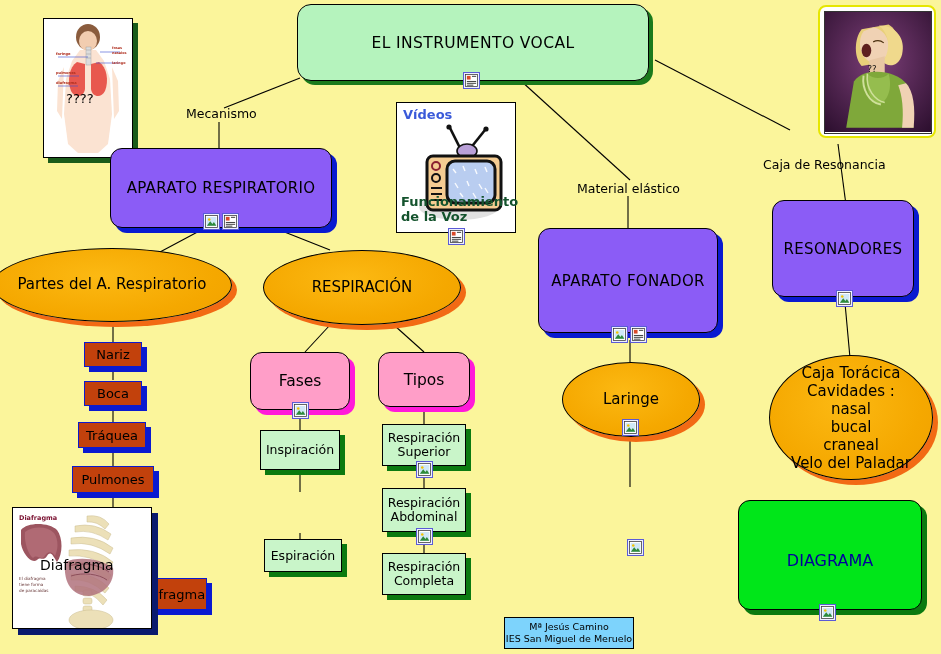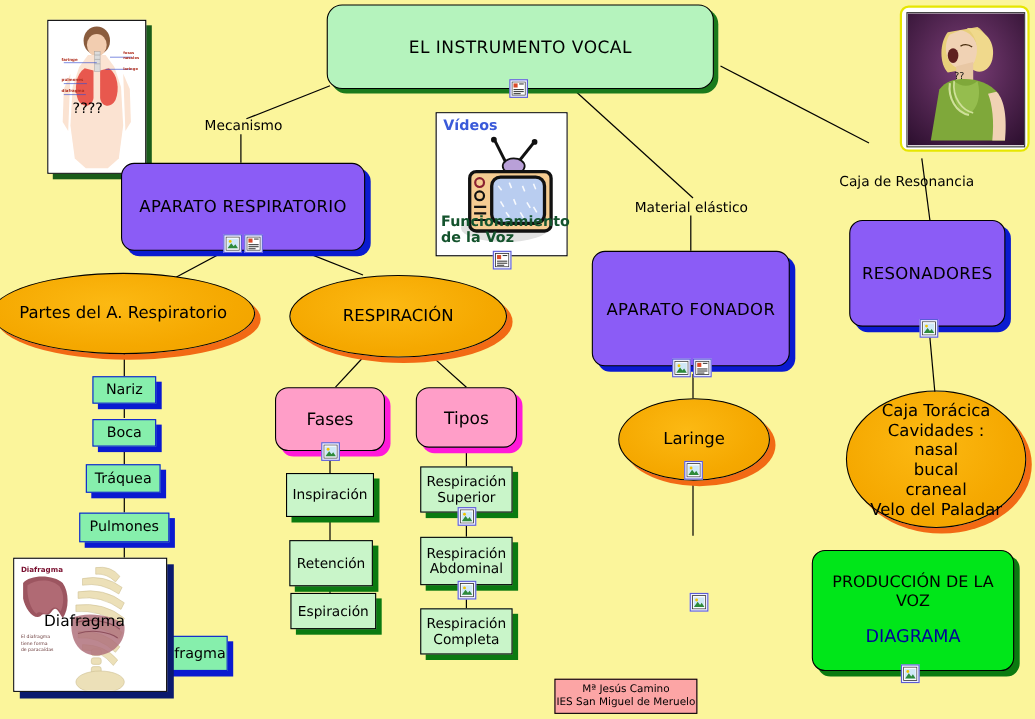--- a/index.html
+++ b/index.html
@@ -68,21 +68,21 @@
   .n-pink {
     background: #ff9ec8;
     border: 1.5px solid #000;
     border-radius: 12px;
     box-shadow: 5px 5px 0 0 #ff1ad9;
     font-size: 15.5px;
   }
 
   
   .n-blue {
-    background: #86efac;
+    background: #c2410c;
     border: 1.5px solid #0a1ad0;
     box-shadow: 5px 5px 0 0 #0a1ad0;
     font-size: 13px;
   }
 
   
   .n-green {
     background: #c9f5c9;
     border: 1.5px solid #000;
     box-shadow: 5px 5px 0 0 #0b7a10;
@@ -112,21 +112,21 @@
     font-size: 12.5px;
     color: #000;
     white-space: nowrap;
     background: transparent;
     z-index: 4;
   }
 
   
   .credit {
     position: absolute;
-    background: #fca5a5;
+    background: #7dd3fc;
     border: 1.2px solid #000;
     font-size: 9.5px;
     line-height: 1.25;
     text-align: center;
     display: flex;
     flex-direction: column;
     align-items: center;
     justify-content: center;
     z-index: 6;
   }
@@ -475,23 +475,20 @@
           <rect x="1.8" y="2.2" width="10.4" height="9.6" fill="#cfe8f7"></rect>
           <circle cx="4.6" cy="4.8" r="1.4" fill="#f2c200"></circle>
           <path d="M2 11.6 L5.6 6.6 L8 9.6 L9.6 7.6 L12.2 11.6 Z" fill="#2e8a3a"></path>
         </svg>
     </span>
   </div>
 
   <div class="node n-green" style="left:260px; top:430px; width:80px; height:40px;">
     <span>Inspiración</span>
   </div>
-  <div class="node n-green" style="left:263px; top:491px; width:76px; height:42px;">
-    <span>Retención</span>
-  </div>
   <div class="node n-green" style="left:264px; top:539px; width:78px; height:33px;">
     <span>Espiración</span>
   </div>
 
   <div class="node n-pink" style="left:378px; top:352px; width:92px; height:55px;">
     <span>Tipos</span>
   </div>
 
   <div class="node n-green" style="left:382px; top:424px; width:84px; height:42px; flex-direction:column;">
     <span>Respiración</span>
@@ -594,21 +591,20 @@
   <div class="node n-ellipse small-text" style="left:769px; top:355px; width:164px; height:125px; flex-direction:column;">
     <span>Caja Torácica</span>
     <span>Cavidades :</span>
     <span>nasal</span>
     <span>bucal</span>
     <span>craneal</span>
     <span>Velo del Paladar</span>
   </div>
 
   <div class="node n-brightgreen" style="left:738px; top:500px; width:184px; height:110px;">
-    <span>PRODUCCIÓN DE LA VOZ</span>
     <span class="sub">DIAGRAMA</span>
   </div>
   <div class="icons" style="left:819px; top:604px;">
     <span class="ricon">
       <svg viewBox="0 0 14 14">
           <rect x="0.5" y="0.5" width="13" height="13" fill="#fff" stroke="#333" stroke-width="0.8"></rect>
           <rect x="1.8" y="2.2" width="10.4" height="9.6" fill="#cfe8f7"></rect>
           <circle cx="4.6" cy="4.8" r="1.4" fill="#f2c200"></circle>
           <path d="M2 11.6 L5.6 6.6 L8 9.6 L9.6 7.6 L12.2 11.6 Z" fill="#2e8a3a"></path>
         </svg>

